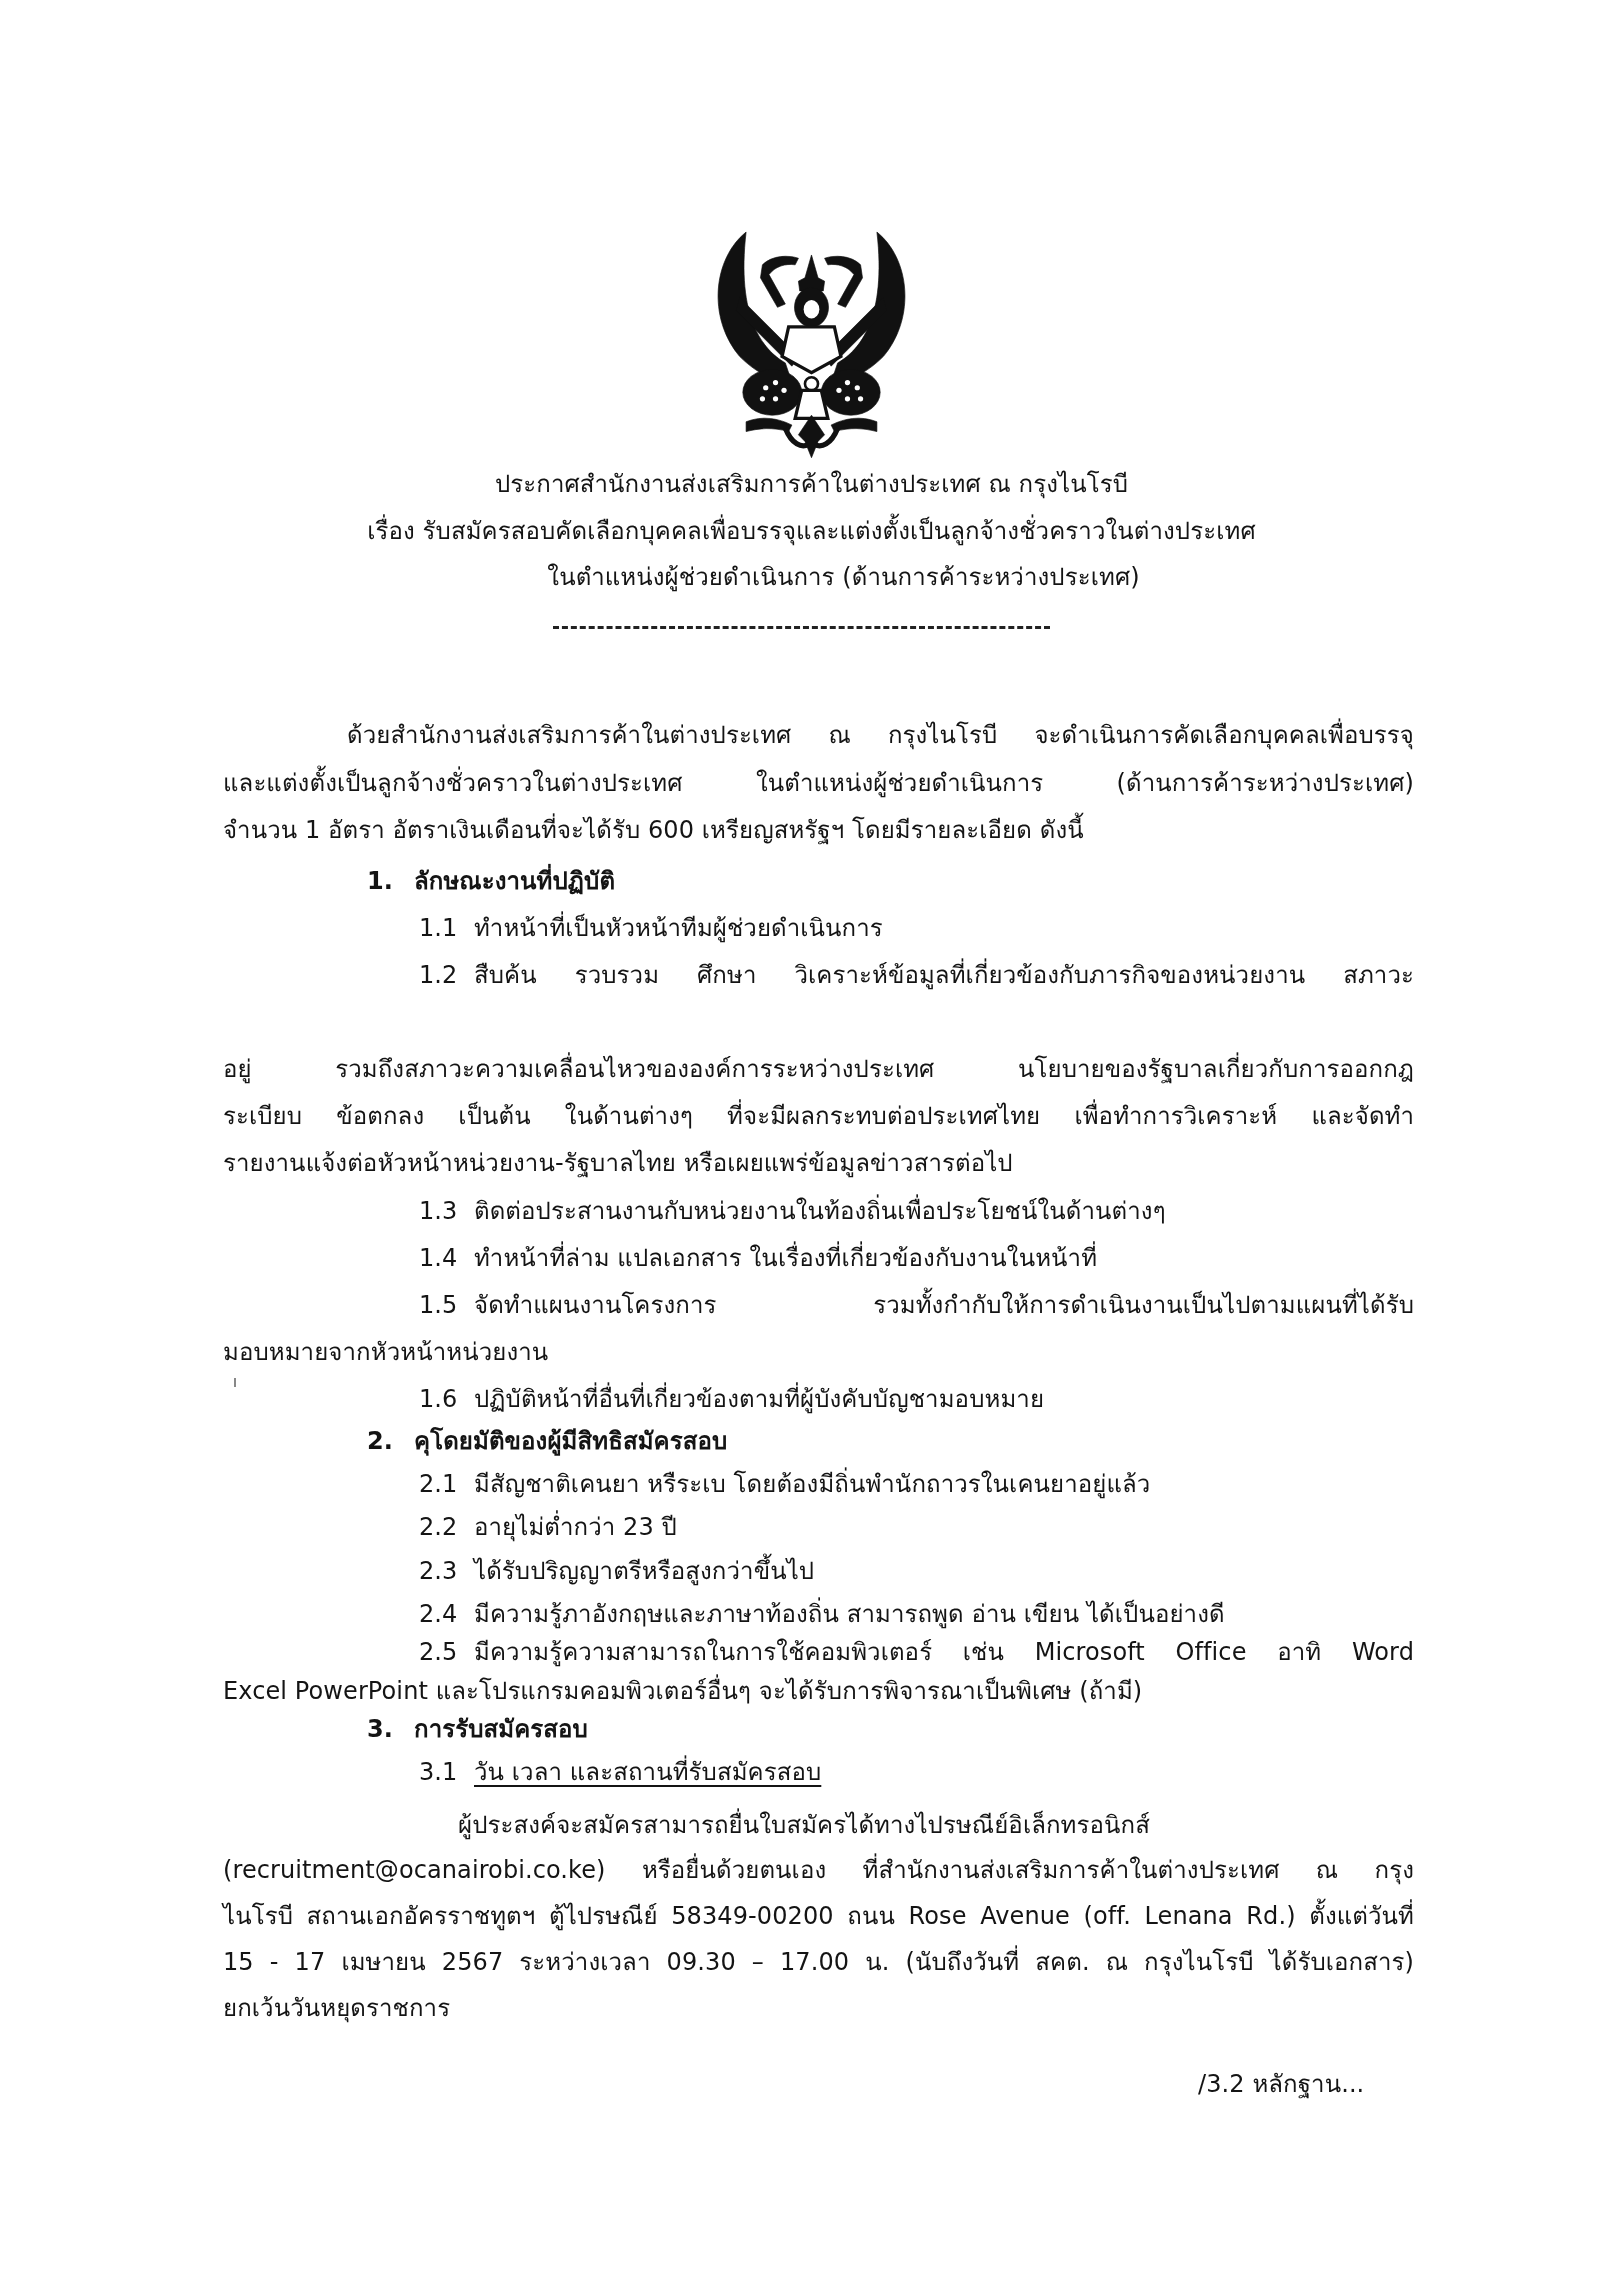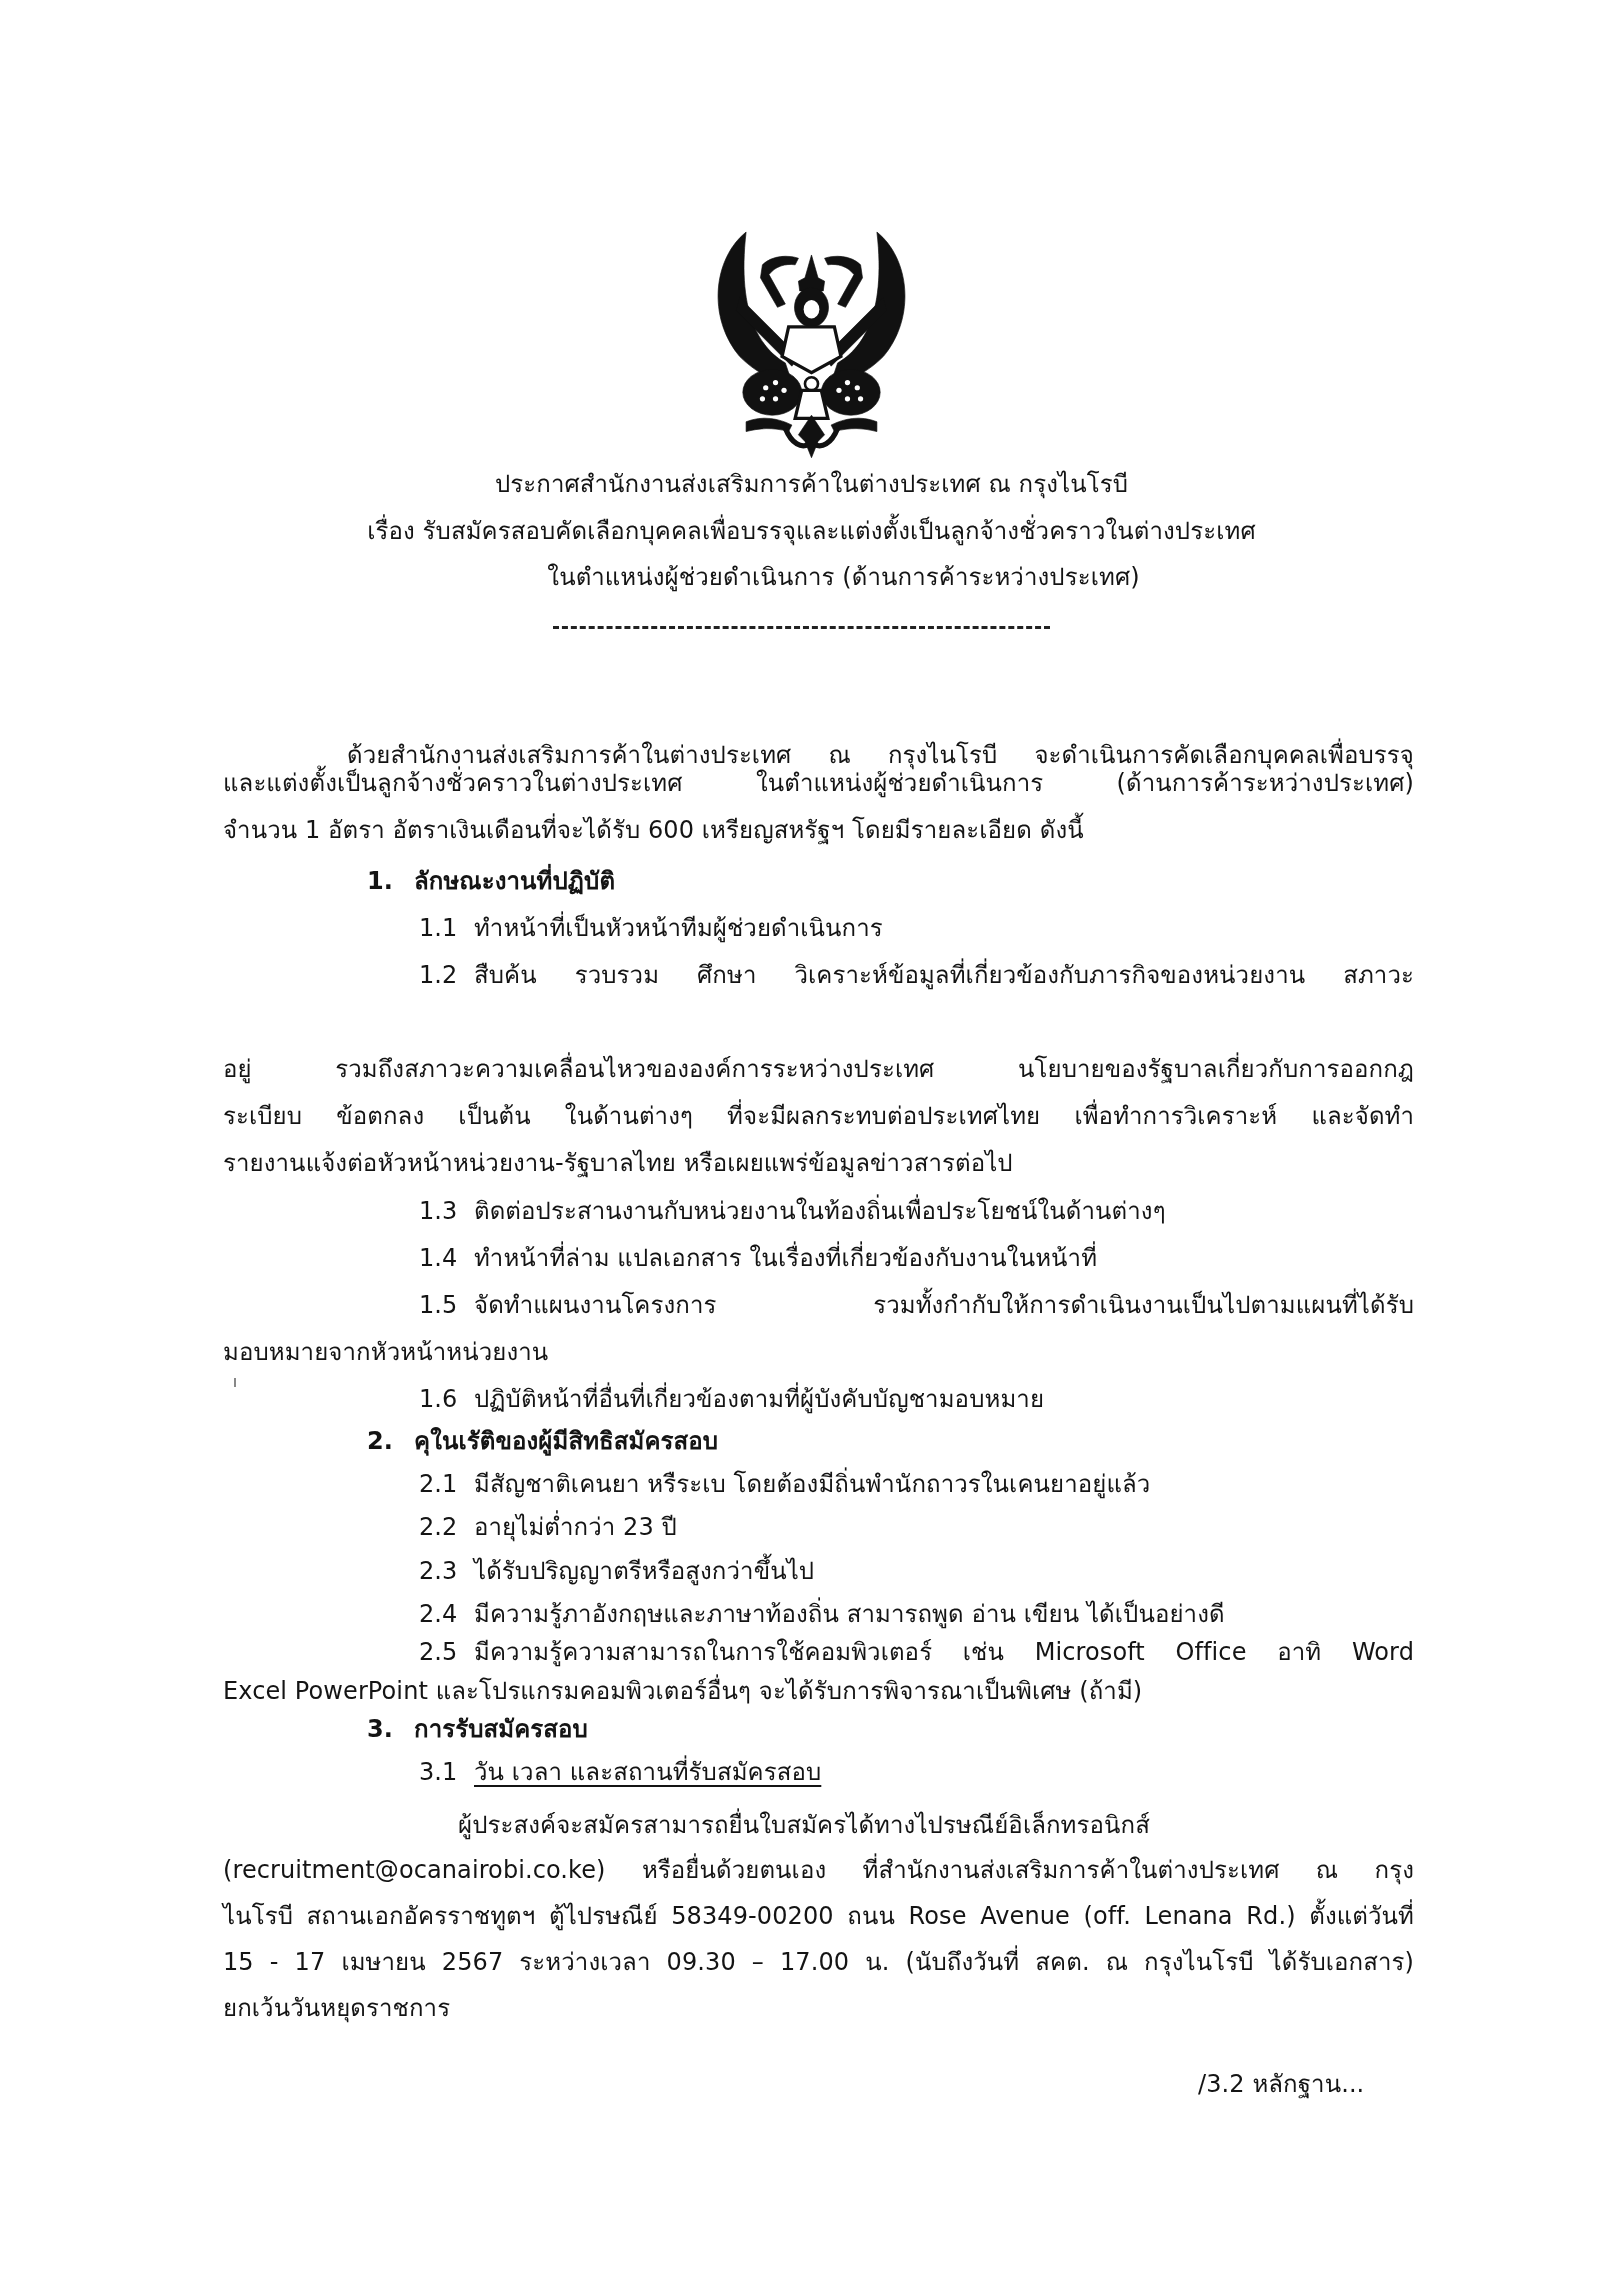--- a/index.html
+++ b/index.html
@@ -67,21 +67,21 @@
         <circle cx="212" cy="262" r="4"></circle>
       <ellipse cx="170" cy="138" rx="12" ry="14"></ellipse>
     </g>
   </svg>
 
   <div class="line center" style="top:466px;">ประกาศสำนักงานส่งเสริมการค้าในต่างประเทศ ณ กรุงไนโรบี</div>
   <div class="line center" style="top:513px;">เรื่อง รับสมัครสอบคัดเลือกบุคคลเพื่อบรรจุและแต่งตั้งเป็นลูกจ้างชั่วคราวในต่างประเทศ</div>
   <div class="line center" style="top:559px;padding-left:32px;">ในตำแหน่งผู้ช่วยดำเนินการ (ด้านการค้าระหว่างประเทศ)</div>
   <div class="sep"></div>
 
-  <div class="line" style="left:347px; width:1067px; top:717px; text-align:justify; text-align-last:justify;margin-top:20px;">ด้วยสำนักงานส่งเสริมการค้าในต่างประเทศ ณ กรุงไนโรบี จะดำเนินการคัดเลือกบุคคลเพื่อบรรจุ</div>
+  <div class="line" style="left:347px; width:1067px; top:717px; text-align:justify; text-align-last:justify;">ด้วยสำนักงานส่งเสริมการค้าในต่างประเทศ ณ กรุงไนโรบี จะดำเนินการคัดเลือกบุคคลเพื่อบรรจุ</div>
   <div class="line just" style="top:765px;">และแต่งตั้งเป็นลูกจ้างชั่วคราวในต่างประเทศ ในตำแหน่งผู้ช่วยดำเนินการ (ด้านการค้าระหว่างประเทศ)</div>
   <div class="line full" style="top:812px;">จำนวน 1 อัตรา อัตราเงินเดือนที่จะได้รับ 600 เหรียญสหรัฐฯ โดยมีรายละเอียด ดังนี้</div>
 
   <div class="line h1 bold" style="top:863px;">
     <span class="hnum">1.</span><span>ลักษณะงานที่ปฏิบัติ</span>
   </div>
   <div class="line h2" style="top:910px;">
     <span class="num">1.1</span><span>ทำหน้าที่เป็นหัวหน้าทีมผู้ช่วยดำเนินการ</span>
   </div>
   <div class="line" style="left:419px; width:995px; top:957px; text-align:justify; text-align-last:justify;">
@@ -99,21 +99,21 @@
   <div class="line" style="left:419px; width:995px; top:1287px; text-align:justify; text-align-last:justify;">
     <span class="num">1.5</span><span>จัดทำแผนงานโครงการ รวมทั้งกำกับให้การดำเนินงานเป็นไปตามแผนที่ได้รับ</span>
   </div>
   <div class="line full" style="top:1334px;">มอบหมายจากหัวหน้าหน่วยงาน</div>
   <div class="speck" style="left:234px; top:1378px;"></div>
   <div class="line h2" style="top:1381px;">
     <span class="num">1.6</span><span>ปฏิบัติหน้าที่อื่นที่เกี่ยวข้องตามที่ผู้บังคับบัญชามอบหมาย</span>
   </div>
 
   <div class="line h1 bold" style="top:1423px;">
-    <span class="hnum">2.</span><span>คุในเรัติของผู้มีสิทธิสมัครสอบ</span>
+    <span class="hnum">2.</span><span>คุโดยมัติของผู้มีสิทธิสมัครสอบ</span>
   </div>
   <div class="line h2" style="top:1466px;">
     <span class="num">2.1</span><span>มีสัญชาติเคนยา หรืระเบ โดยต้องมีถิ่นพำนักถาวรในเคนยาอยู่แล้ว</span>
   </div>
   <div class="line h2" style="top:1509px;">
     <span class="num">2.2</span><span>อายุไม่ต่ำกว่า 23 ปี</span>
   </div>
   <div class="line h2" style="top:1553px;">
     <span class="num">2.3</span><span>ได้รับปริญญาตรีหรือสูงกว่าขึ้นไป</span>
   </div>

